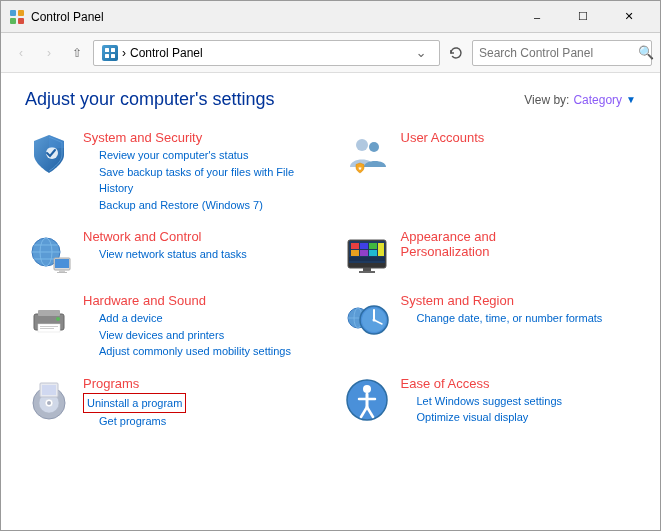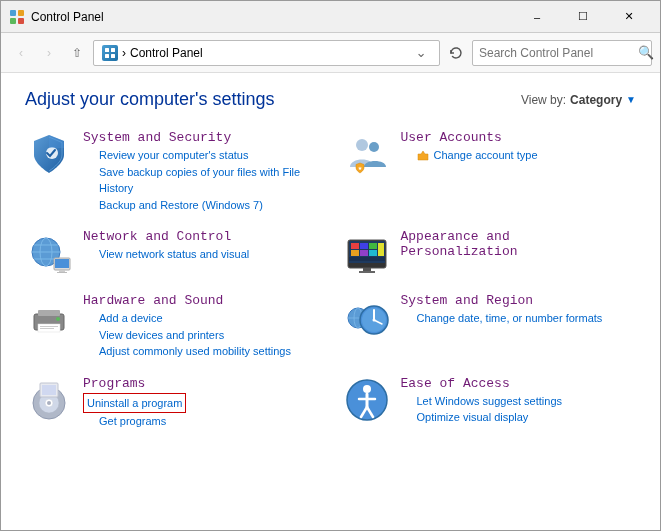--- a/index.html
+++ b/index.html
@@ -166,23 +166,22 @@
     .view-by {
       display: flex;
       align-items: center;
       gap: 4px;
       font-size: 12px;
       color: #555;
       text-align: center;
     }
     .view-by-label { color: #555; }
     .view-by-value {
-      color: #404040;
-      cursor: pointer;
-      font-weight: bold;
+      color: #8b5cf6;
+      cursor: pointer;
     }
 
     
     .categories-grid {
       display: grid;
       grid-template-columns: 1fr 1fr;
       gap: 16px 24px;
     }
     .category-item {
       display: flex;
@@ -195,26 +194,25 @@
       flex-shrink: 0;
       display: flex;
       align-items: center;
       justify-content: center;
     }
     .category-content {
       flex: 1;
     }
     .category-title {
       font-size: 13px;
-      color: #701a75;
+      color: #ef4444;
       cursor: pointer;
       text-decoration: none;
       display: block;
       margin-bottom: 2px;
-      font-family: Liberation Mono, monospace;
     }
     .category-link {
       font-size: 11px;
       color: #0066cc;
       cursor: pointer;
       display: block;
       line-height: 1.5;
       padding-left: 16px;
     }
     .category-link.highlighted {
@@ -302,46 +300,40 @@
           <path d="M23 6 L36 11.5 L36 24 C36 32 23 40 23 40" fill="none" stroke="#7bb8e8" stroke-width="1" opacity="0.5"></path>
           <circle cx="26" cy="22" r="6" fill="#fff" opacity="0.85"></circle>
           <path d="M21 22 l3 3 l5-6" stroke="#1e5fa3" stroke-width="2" fill="none" stroke-linecap="round"></path>
 
           <path d="M23 4 L38 10 L38 17 L23 17 Z" fill="#4a90d9" opacity="0.4"></path>
         </svg>
       </div>
       <div class="category-content">
         <a class="category-title">System and Security</a>
         <span class="category-link">Review your computer's status</span>
-        <span class="category-link">Save backup copies of your files with File History</span>
+        <span class="category-link">Save backup tasks of your files with File History</span>
         <span class="category-link">Backup and Restore (Windows 7)</span>
       </div>
     </div>
 
     <div class="category-item">
       <div class="category-icon">
         <svg width="46" height="46" viewBox="0 0 46 46">
 
           <circle cx="18" cy="14" r="6" fill="#b0c8e0"></circle>
           <path d="M6 36 C6 26 30 26 30 36" fill="#b0c8e0"></path>
           <circle cx="30" cy="16" r="5" fill="#6a9fc8"></circle>
           <path d="M20 36 C20 28 42 28 42 36" fill="#6a9fc8"></path>
 
           <path d="M16 32 L20 33.5 L20 37 C20 39.5 16 42 16 42 C16 42 12 39.5 12 37 L12 33.5 Z" fill="#f5a623" stroke="#d4880f" stroke-width="0.5"></path>
           <text x="16" y="39" text-anchor="middle" font-size="5" fill="#fff">★</text>
         </svg>
       </div>
       <div class="category-content">
         <a class="category-title">User Accounts</a>
-        <span class="category-link">
-          <svg width="12" height="12" viewBox="0 0 12 12" style="display:inline-block;vertical-align:middle;margin-right:2px">
-            <path d="M6 1 L8 4 L11 4 L11 10 L1 10 L1 4 L4 4 Z" fill="#f5a623" stroke="#d4880f" stroke-width="0.5"></path>
-          </svg>
-          Change account type
-        </span>
       </div>
     </div>
 
     <div class="category-item">
       <div class="category-icon">
         <svg width="46" height="46" viewBox="0 0 46 46">
 
           <circle cx="20" cy="22" r="14" fill="#5b9bd5" stroke="#3a7abf" stroke-width="1"></circle>
           <ellipse cx="20" cy="22" rx="6" ry="14" fill="none" stroke="#7bb8e8" stroke-width="1"></ellipse>
           <line x1="6" y1="22" x2="34" y2="22" stroke="#7bb8e8" stroke-width="1"></line>
@@ -349,21 +341,21 @@
           <line x1="8" y1="29" x2="32" y2="29" stroke="#7bb8e8" stroke-width="1"></line>
 
           <rect x="28" y="28" width="16" height="12" rx="1" fill="#ddd" stroke="#aaa" stroke-width="1"></rect>
           <rect x="29" y="29" width="14" height="9" fill="#4a90d9"></rect>
           <rect x="33" y="40" width="6" height="2" fill="#ccc"></rect>
           <rect x="31" y="42" width="10" height="1" fill="#bbb"></rect>
         </svg>
       </div>
       <div class="category-content">
         <a class="category-title">Network and Control</a>
-        <span class="category-link">View network status and visual</span>
+        <span class="category-link">View network status and tasks</span>
       </div>
     </div>
 
     <div class="category-item">
       <div class="category-icon">
         <svg width="46" height="46" viewBox="0 0 46 46">
 
           <rect x="4" y="10" width="38" height="28" rx="2" fill="#333" stroke="#555" stroke-width="1"></rect>
           <rect x="5" y="11" width="36" height="22" fill="#1e3a5f"></rect>
 

